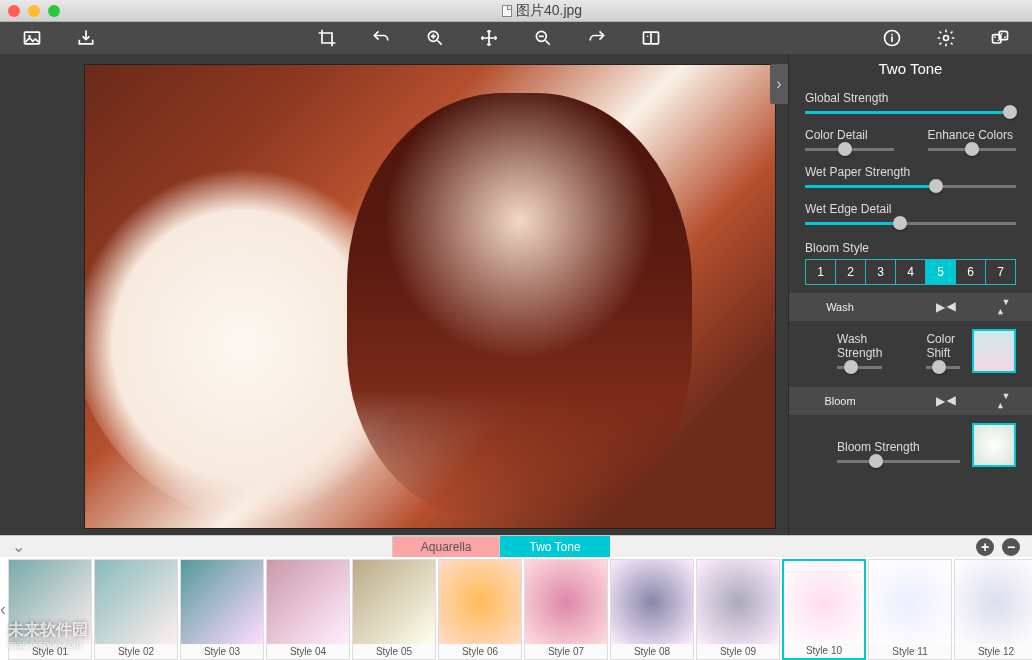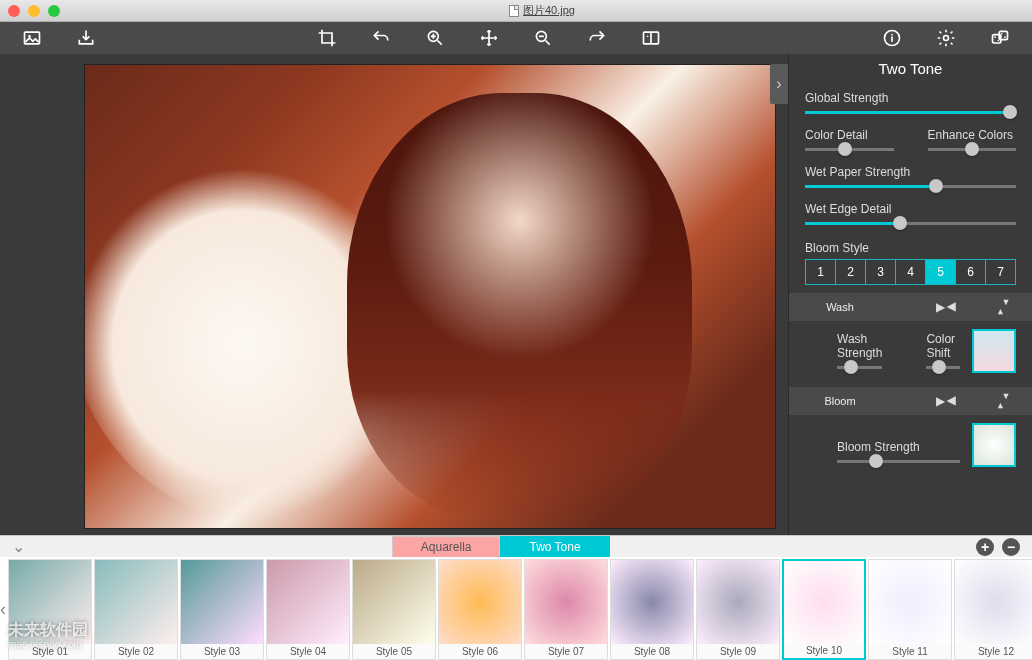--- a/index.html
+++ b/index.html
@@ -5,21 +5,21 @@
 * { margin: 0; padding: 0; box-sizing: border-box; font-family: -apple-system, BlinkMacSystemFont, "Helvetica Neue", sans-serif; }
 body { width: 1032px; height: 660px; background: #3a3a3a; overflow: hidden; display: flex; flex-direction: column; }
 
 
 .titlebar { height: 22px; background: linear-gradient(#e8e8e8, #d0d0d0); display: flex; align-items: center; padding: 0 8px; border-bottom: 1px solid #b0b0b0; }
 .traffic { display: flex; gap: 8px; }
 .traffic span { width: 12px; height: 12px; border-radius: 50%; }
 .tl-close { background: #ff5f57; }
 .tl-min { background: #ffbd2e; }
 .tl-max { background: #28c940; }
-.title-center { flex: 1; text-align: center; font-size: 11px; color: #444; display:flex; align-items:center; justify-content:center; gap:4px;text-decoration:underline;}
+.title-center { flex: 1; text-align: center; font-size: 14px; color: #444; display:flex; align-items:center; justify-content:center; gap:4px;}
 .doc-icon { width:10px; height:12px; background:#fff; border:1px solid #888; display:inline-block; position:relative;}
 .doc-icon::after{content:"";position:absolute;top:0;right:0;width:3px;height:3px;background:#e8e8e8;border-left:1px solid #888;border-bottom:1px solid #888;}
 
 
 .toolbar { height: 32px; background: #4a4a4a; display: flex; align-items: center; padding: 0 20px; gap: 40px; }
 .toolbar .group { display: flex; gap: 30px; align-items: center;}
 .toolbar .spacer { flex: 1; }
 .tbtn { width: 24px; height: 24px; display: flex; align-items: center; justify-content: center; color: #fff; cursor: pointer; }
 .tbtn svg { width: 20px; height: 20px; fill: none; stroke: #fff; stroke-width: 2; }
 

